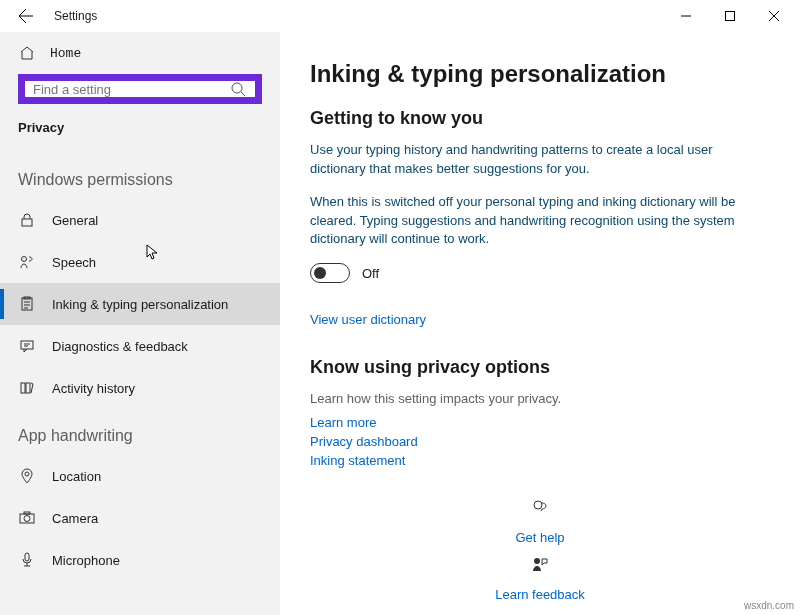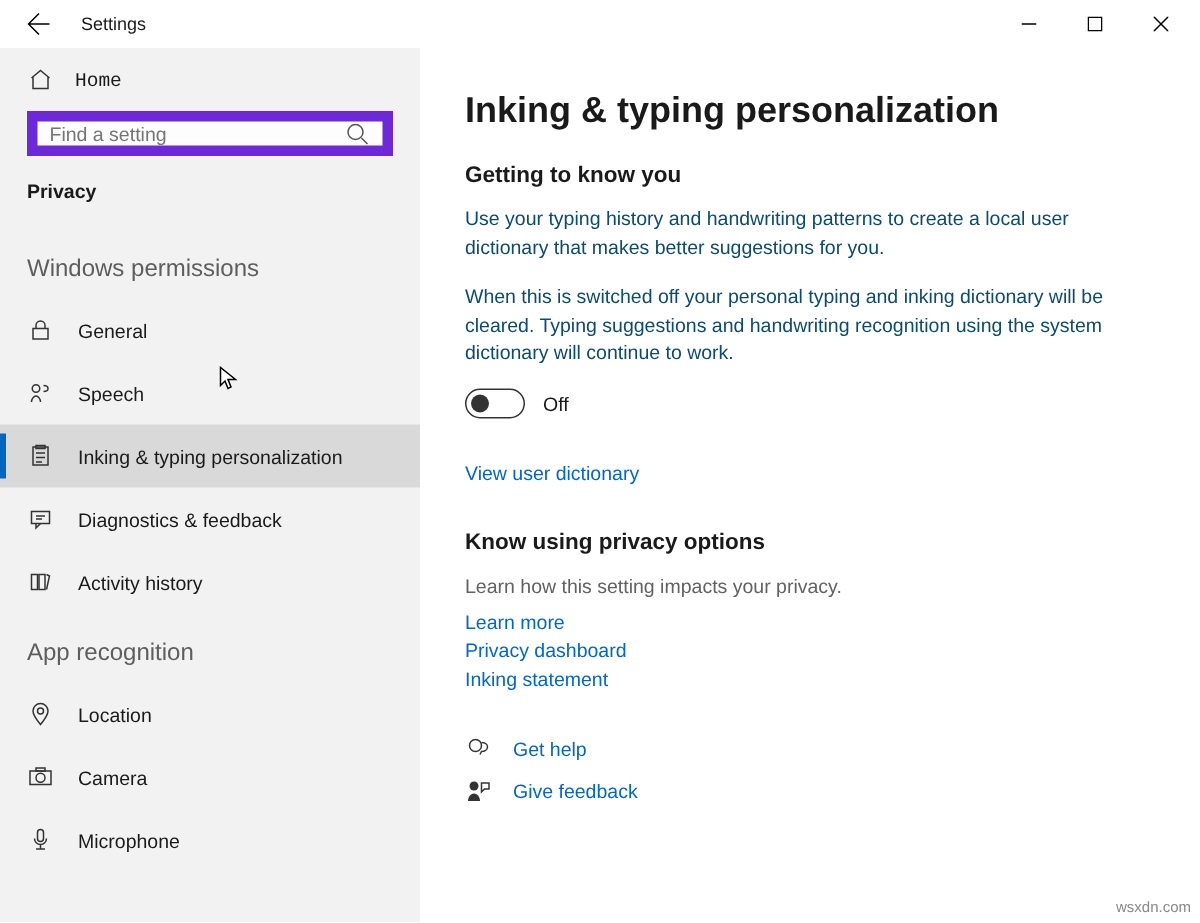--- a/index.html
+++ b/index.html
@@ -98,42 +98,42 @@
   .icon { width: 18px; height: 18px; display:inline-flex; align-items:center; justify-content:center; flex-shrink:0; }
   .icon svg { width: 16px; height: 16px; }
 
   .main {
     flex: 1;
     padding: 28px 30px 20px;
     overflow-y: auto;
     background: #fff;
   }
   .h1 { font-size: 24px; font-weight: 600; margin-bottom: 20px; }
-  .h2 { font-size: 15px; font-weight: 600; margin-bottom: 12px; }
+  .h2 { font-size: 18px; font-weight: 600; margin-bottom: 12px; }
   .para { font-size: 13px; line-height: 1.45; color: #0c4a6e; margin-bottom: 14px; max-width: 440px; }
   .para.gray { color: #616161; }
   .toggle-row { display:flex; align-items:center; gap: 12px; margin-bottom: 29px; }
   .toggle {
     width: 40px; height: 20px;
     border: 1px solid #333;
     border-radius: 10px;
     position: relative;
     background: #fff;
   }
   .toggle::after {
     content:"";
     position:absolute;
     width: 12px; height: 12px;
     border-radius: 50%;
     background: #333;
     left: 3px; top: 3px;
   }
   .link { color: #0066cc; font-size: 13px; display:block; text-decoration: none; margin-bottom: 4px; cursor:pointer; }
   .block { margin-bottom: 30px; }
-  .help-row { display:flex; align-items:center; gap: 14px; margin-bottom: 10px; }
+  .help-row { display:flex; align-items:center; gap: 14px; margin-bottom: 10px; flex-direction: column; }
   .help-row .link { margin-bottom: 0; }
   .cursor-arrow {
     position: absolute;
     left: 146px;
     top: 212px;
     pointer-events: none;
   }
   .watermark {
     position: absolute;
     right: 6px;
@@ -241,21 +241,21 @@
       <span class="icon">
           <svg viewBox="0 0 16 16" fill="none" stroke="#333" stroke-width="1">
             <rect x="2" y="3" width="4" height="10"></rect>
             <rect x="7" y="3" width="4" height="10"></rect>
             <path d="M12 3l2 1-2 9"></path>
           </svg>
         </span>
       <span>Activity history</span>
     </div>
 
-    <div class="section-hdr">App recognition</div>
+    <div class="section-hdr">App handwriting</div>
 
     <div class="nav-item">
       <span class="icon">
           <svg viewBox="0 0 16 16" fill="none" stroke="#333" stroke-width="1">
             <path d="M8 1a5 5 0 0 1 5 5c0 3-5 9-5 9S3 9 3 6a5 5 0 0 1 5-5z"></path>
             <circle cx="8" cy="6" r="2"></circle>
           </svg>
         </span>
       <span>Location</span>
     </div>
@@ -319,19 +319,19 @@
         <a class="link">Get help</a>
       </div>
       <div class="help-row">
         <span class="icon">
             <svg viewBox="0 0 16 16" fill="#333">
               <circle cx="5" cy="5" r="3"></circle>
               <path d="M1 15c0-3 2-5 4-5s4 2 4 5z"></path>
               <path d="M10 3h5v4h-3l-2 2z" fill="none" stroke="#333"></path>
             </svg>
           </span>
-        <a class="link">Give feedback</a>
+        <a class="link">Learn feedback</a>
       </div>
     </div>
   </div>
 </div>
 
 <div class="watermark">wsxdn.com</div>
 
 </body></html>

